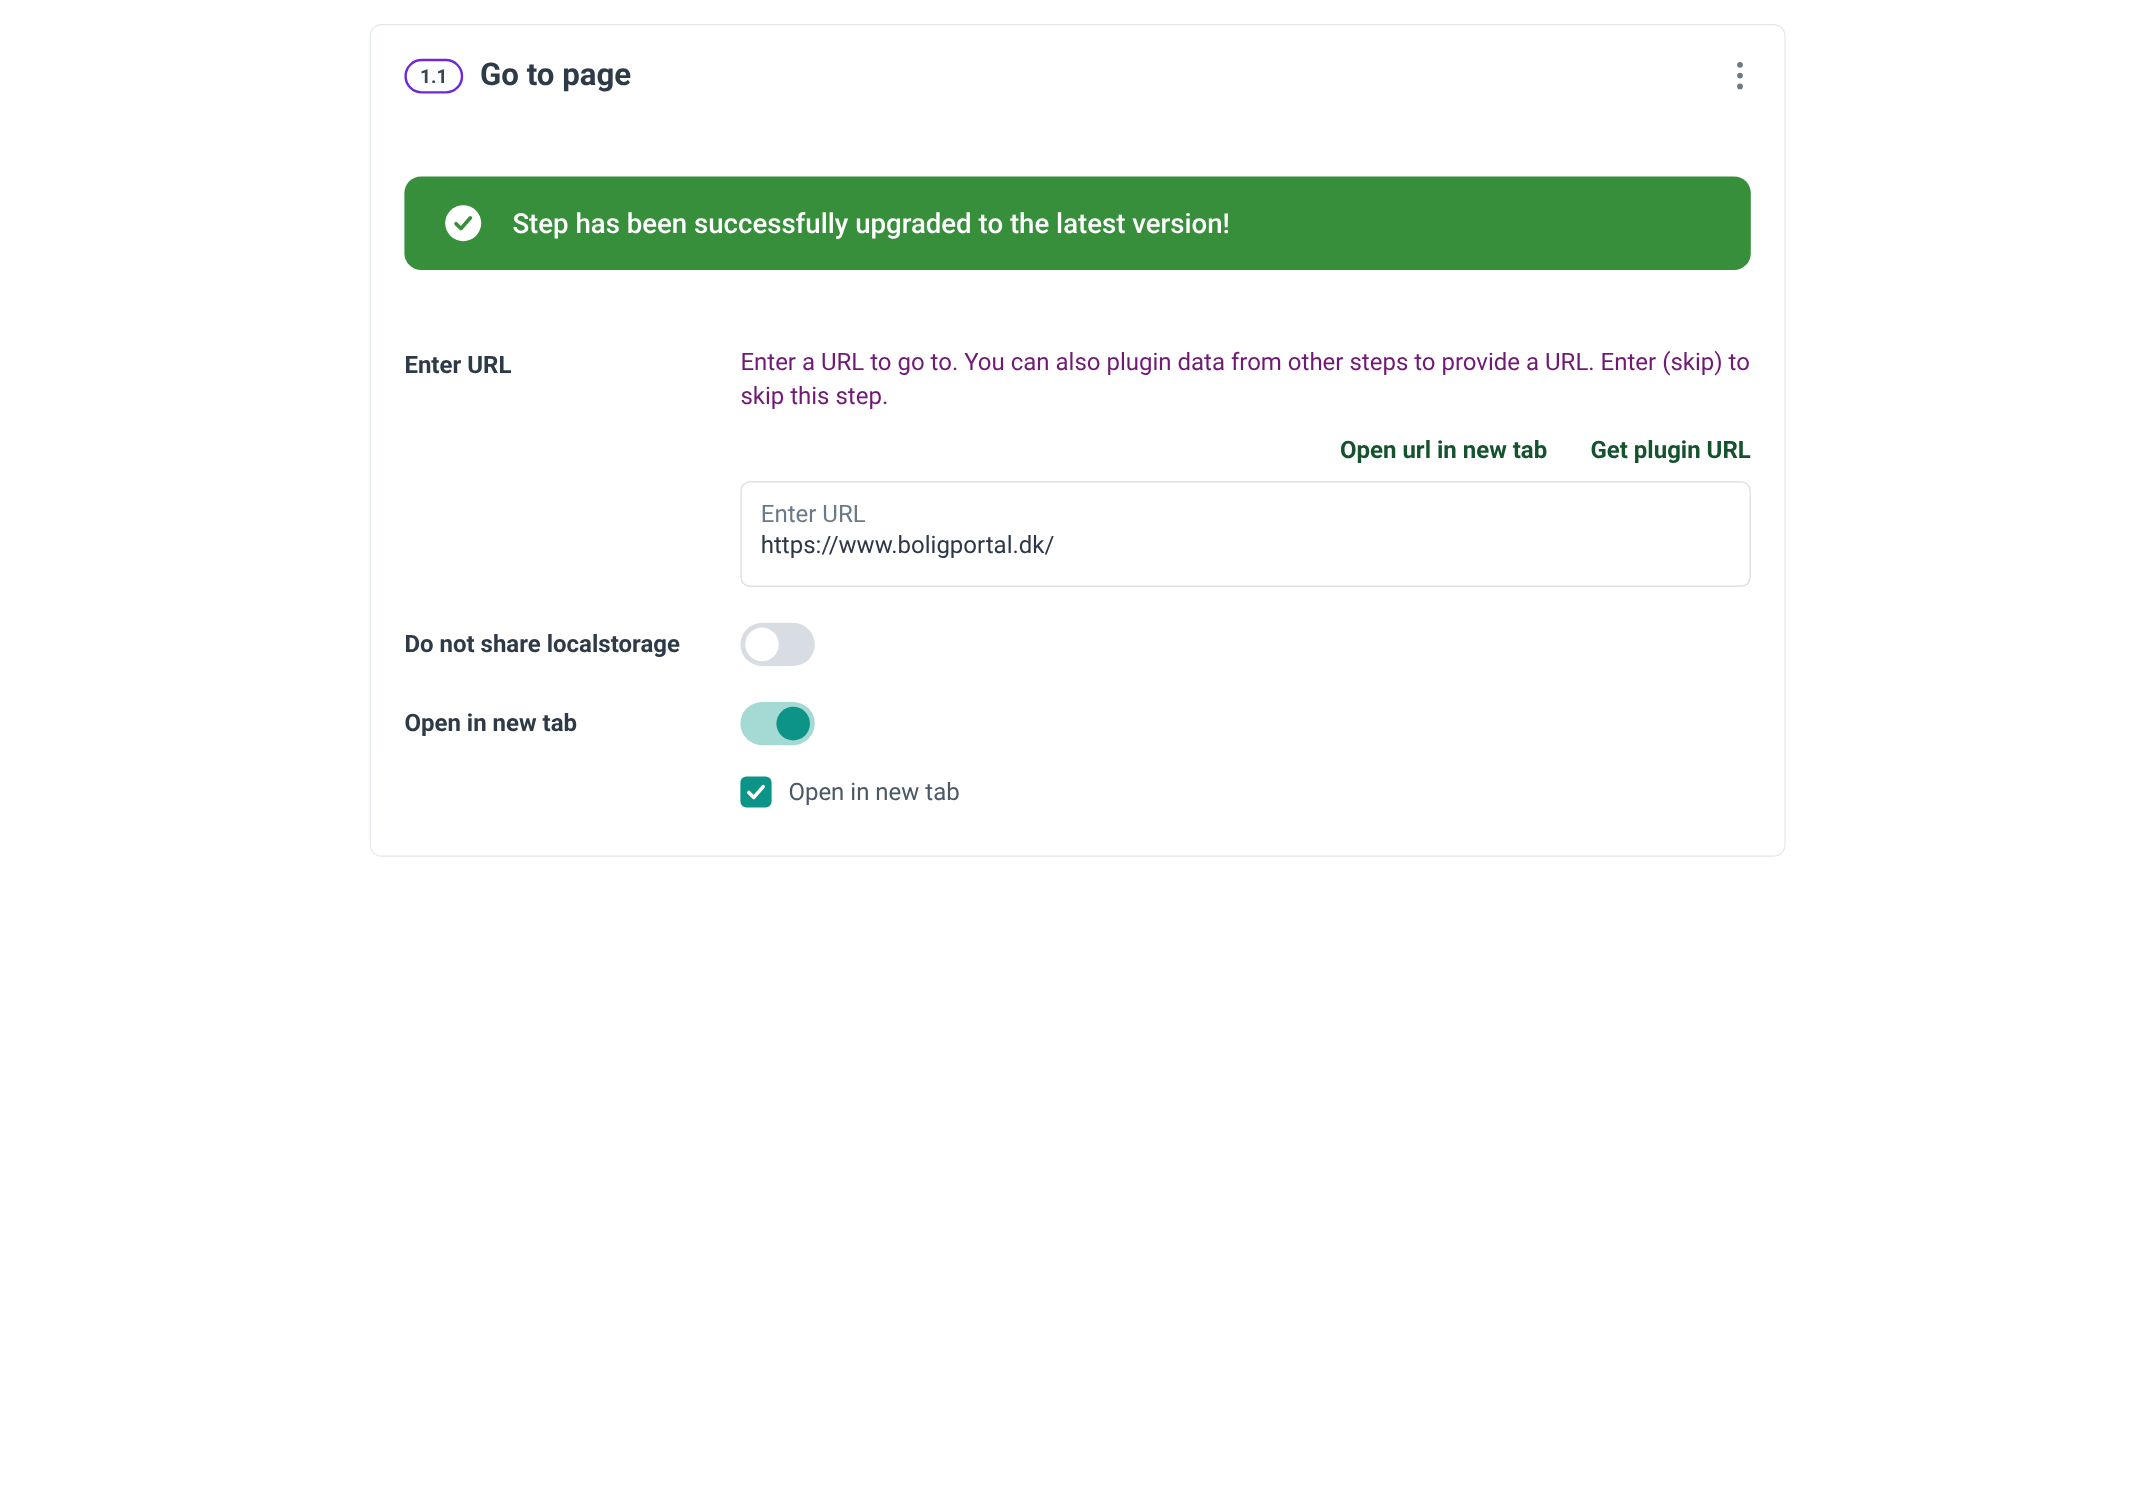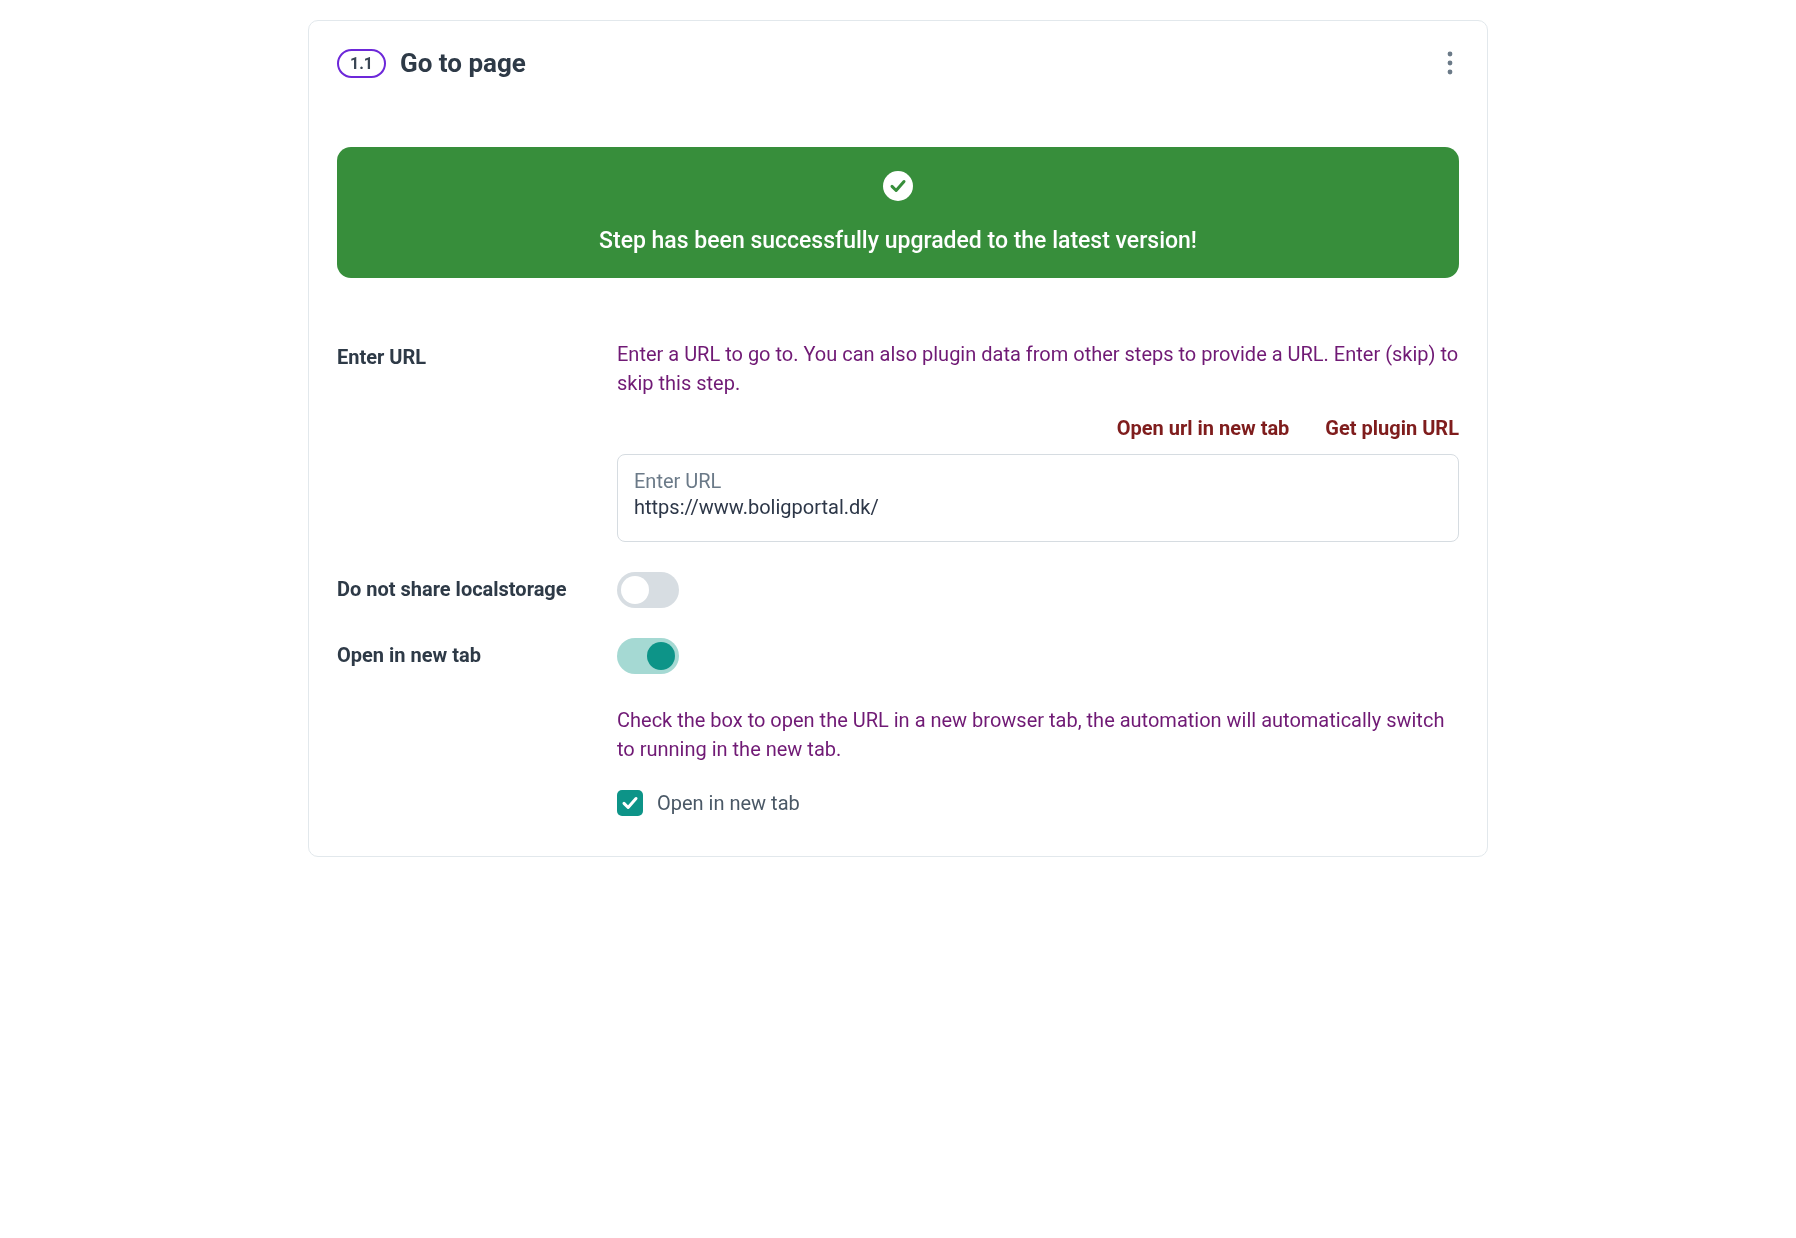--- a/index.html
+++ b/index.html
@@ -53,21 +53,20 @@
     .more-btn svg { display: block; }
     .success-banner {
       background: #378e3b;
       color: #ffffff;
       border-radius: 14px;
       padding: 24px 34px;
       display: flex;
       align-items: center;
       gap: 26px;
       margin: 0 0 62px 0;
-      flex-direction: column;
     }
     .check-circle {
       width: 30px;
       height: 30px;
       border-radius: 50%;
       background: #ffffff;
       display: flex;
       align-items: center;
       justify-content: center;
       flex-shrink: 0;
@@ -101,21 +100,21 @@
       line-height: 1.45;
       margin-bottom: 18px;
     }
     .link-row {
       display: flex;
       justify-content: flex-end;
       gap: 36px;
       margin-bottom: 14px;
     }
     .link-row a {
-      color: #7f1d1d;
+      color: #14532d;
       font-weight: 700;
       font-size: 20px;
       text-decoration: none;
       cursor: pointer;
     }
     .url-input-wrap {
       border: 1px solid #d6dce1;
       border-radius: 8px;
       padding: 14px 16px 22px 16px;
     }
@@ -227,21 +226,20 @@
       </div>
     </div>
   </div>
 
   <div class="form-row" style="margin-bottom:0">
     <div class="form-label">Open in new tab</div>
     <div class="form-content">
       <div class="toggle on">
         <div class="toggle-knob"></div>
       </div>
-      <p class="help-text" style="margin-top:32px;margin-bottom:0">Check the box to open the URL in a new browser tab, the automation will automatically switch to running in the new tab.</p>
       <div class="checkbox-row">
         <div class="checkbox">
           <svg width="18" height="18" viewBox="0 0 24 24" fill="none">
             <path d="M4 12.5 L9.5 18 L20 6" stroke="#ffffff" stroke-width="4" stroke-linecap="round" stroke-linejoin="round"></path>
           </svg>
         </div>
         <span class="checkbox-label">Open in new tab</span>
       </div>
     </div>
   </div>

